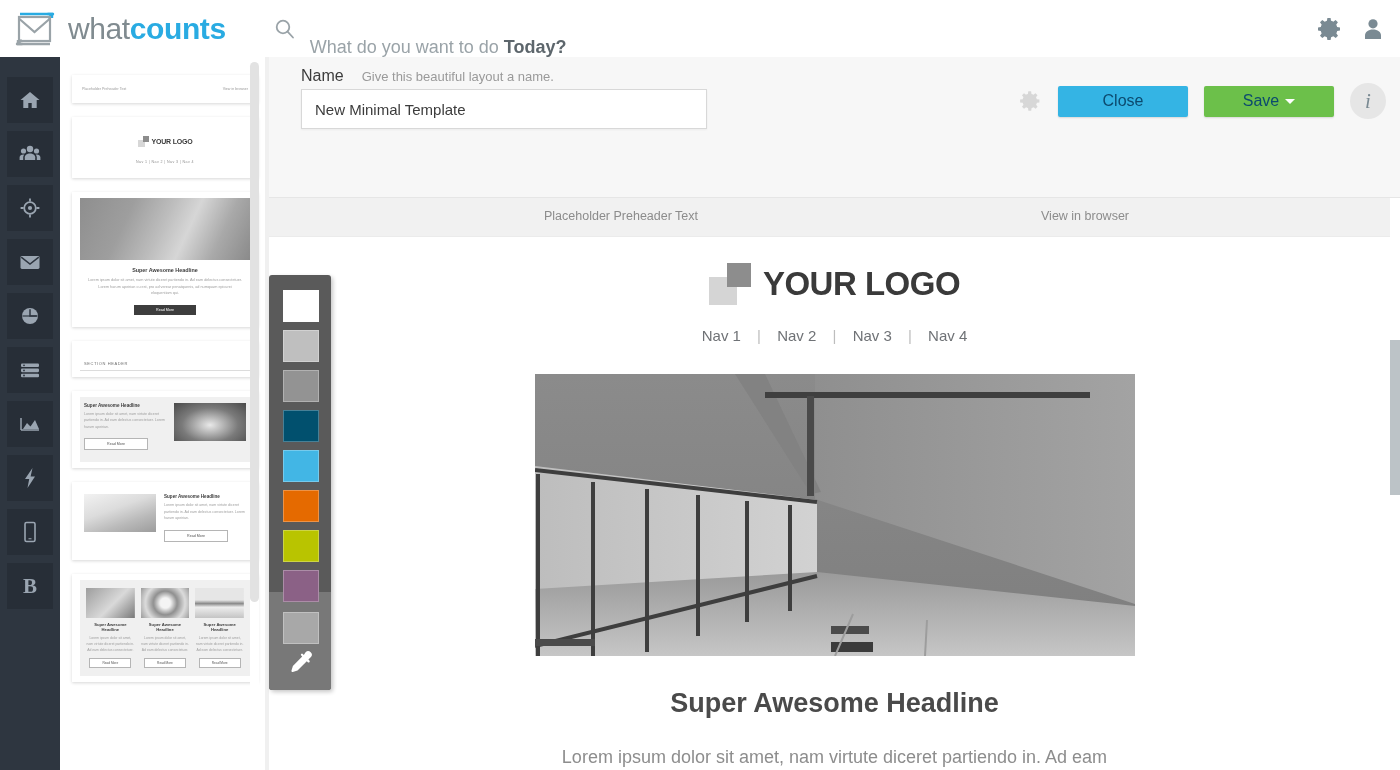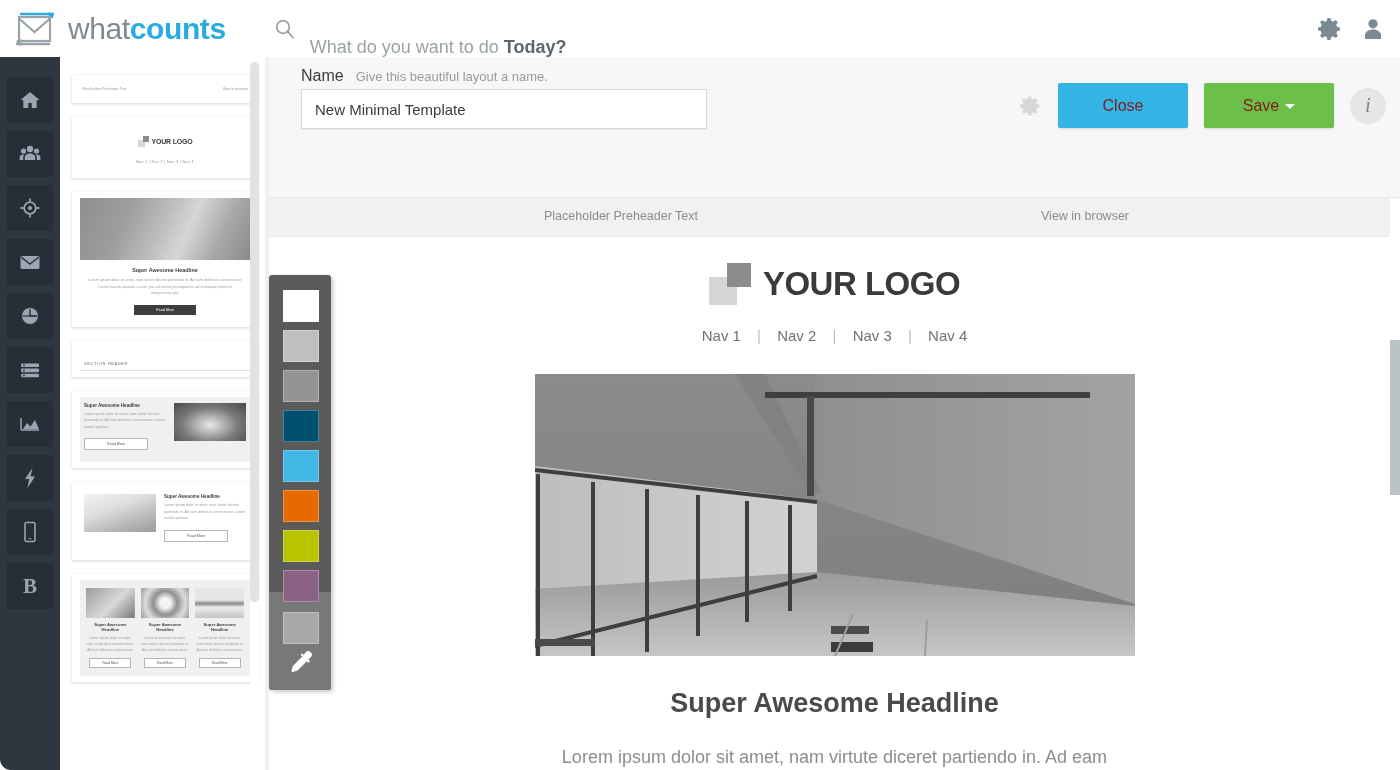--- a/index.html
+++ b/index.html
@@ -3,21 +3,21 @@
 <meta charset="utf-8">
 <style>
   html, body {
     margin: 0; padding: 0;
     width: 1400px; height: 770px;
     overflow: hidden;
     background: #ffffff;
     font-family: "Liberation Sans", sans-serif;
     -webkit-font-smoothing: antialiased;
   }
-  .app { position: relative; width: 1400px; height: 770px; overflow: hidden; border-radius: 11px; }
+  .app { position: relative; width: 1400px; height: 770px; overflow: hidden; }
 
   
   .topbar {
     position: absolute; left: 0; top: 0; width: 1400px; height: 57px;
     background: #ffffff; border-bottom: 1px solid #e3e6e8;
     display: flex; align-items: center;
   }
   .brand { display: flex; align-items: center; padding-left: 12px; }
   .brand-mark { width: 46px; height: 38px; position: relative; margin-right: 10px; }
   .brand-text { font-size: 30px; letter-spacing: -0.4px; color: #808b90; font-weight: 300; }
@@ -96,34 +96,34 @@
   .tc-3col .ch { font-size: 4.2px; font-weight: 700; color: #3d3d3d; padding: 4px 0 2px 0; line-height: 1.3; }
   .tc-3col .cp { font-size: 3.4px; color: #a0a0a0; line-height: 1.8; }
   .tc-mini-btn { margin: 5px auto 0 auto; width: 40px; height: 8px; background: #fff; border: 0.5px solid #b5b5b5;
     font-size: 3.2px; color: #555; display: flex; align-items: center; justify-content: center; }
 
   
   .editor { position: absolute; left: 269px; top: 57px; right: 0; bottom: 0; background: #ffffff; }
   .ed-head {
     position: relative; height: 140px; background: #f7f7f7; border-bottom: 1px solid #e6e6e6;
   }
-  .name-label { position: absolute; left: 32px; top: 10px; display: flex; align-items: baseline; gap: 12px; }
+  .name-label { position: absolute; left: 32px; top: 10px; display: flex; align-items: baseline; gap: 18px; }
   .name-label .lbl { font-size: 16px; color: #3c3c3c; }
   .name-label .hint { font-size: 13px; color: #9a9a9a; text-align: center; }
   .name-input {
     position: absolute; left: 32px; top: 32px; width: 406px; height: 40px;
     border: 1px solid #d8d8d8; background: #fff; font-size: 15px; color: #3c3c3c;
     padding: 0 13px; box-sizing: border-box; font-family: "Liberation Sans", sans-serif;
     box-shadow: 0 1px 2px rgba(0,0,0,0.05);
   }
   .ed-actions { position: absolute; right: 14px; top: 26px; display: flex; align-items: center; gap: 16px; }
   .ed-gear { width: 26px; height: 26px; }
   .btn {
-    border: 0; color: #7f1d1d; font-size: 16px; font-family: "Liberation Sans", sans-serif;
-    height: 45px; min-width: 130px; padding: 0 18px; cursor: pointer; border-radius: 2px;
+    border: 0; color: #0c4a6e; font-size: 16px; font-family: "Liberation Sans", sans-serif;
+    height: 31px; min-width: 130px; padding: 0 18px; cursor: pointer; border-radius: 2px;
     box-shadow: 0 1px 2px rgba(0,0,0,0.13);
   }
   .btn-blue { background: #34b4e4; }
   .btn-green { background: #6cc04a; }
   .btn .caret { display: inline-block; margin-left: 6px; border-left: 5px solid transparent;
     border-right: 5px solid transparent; border-top: 5px solid #fff; vertical-align: middle; }
   .info-btn {
     width: 36px; height: 36px; border-radius: 50%; background: #e6e6e6; border: 0;
     color: #7a8a93; font-size: 21px; font-style: italic; font-family: "Liberation Serif", serif;
     display: flex; align-items: center; justify-content: center; cursor: pointer;

